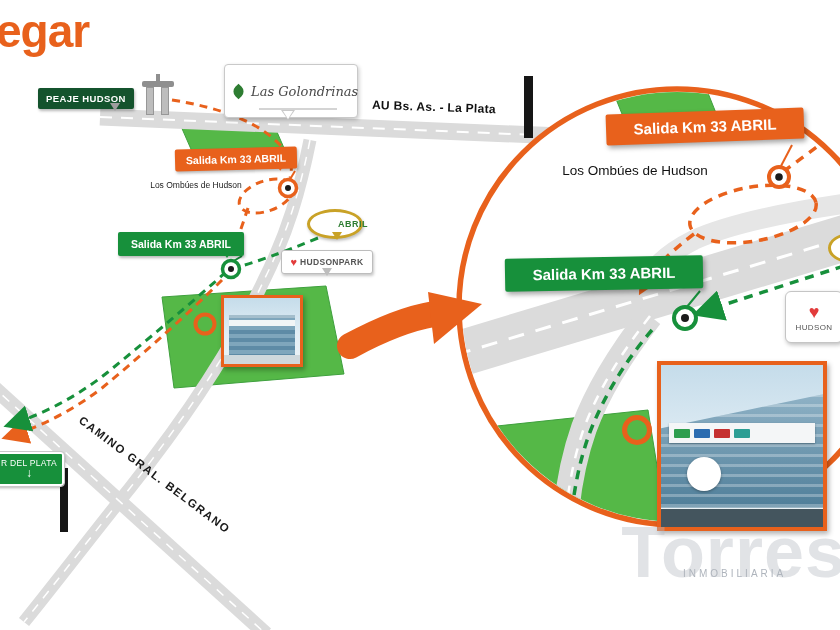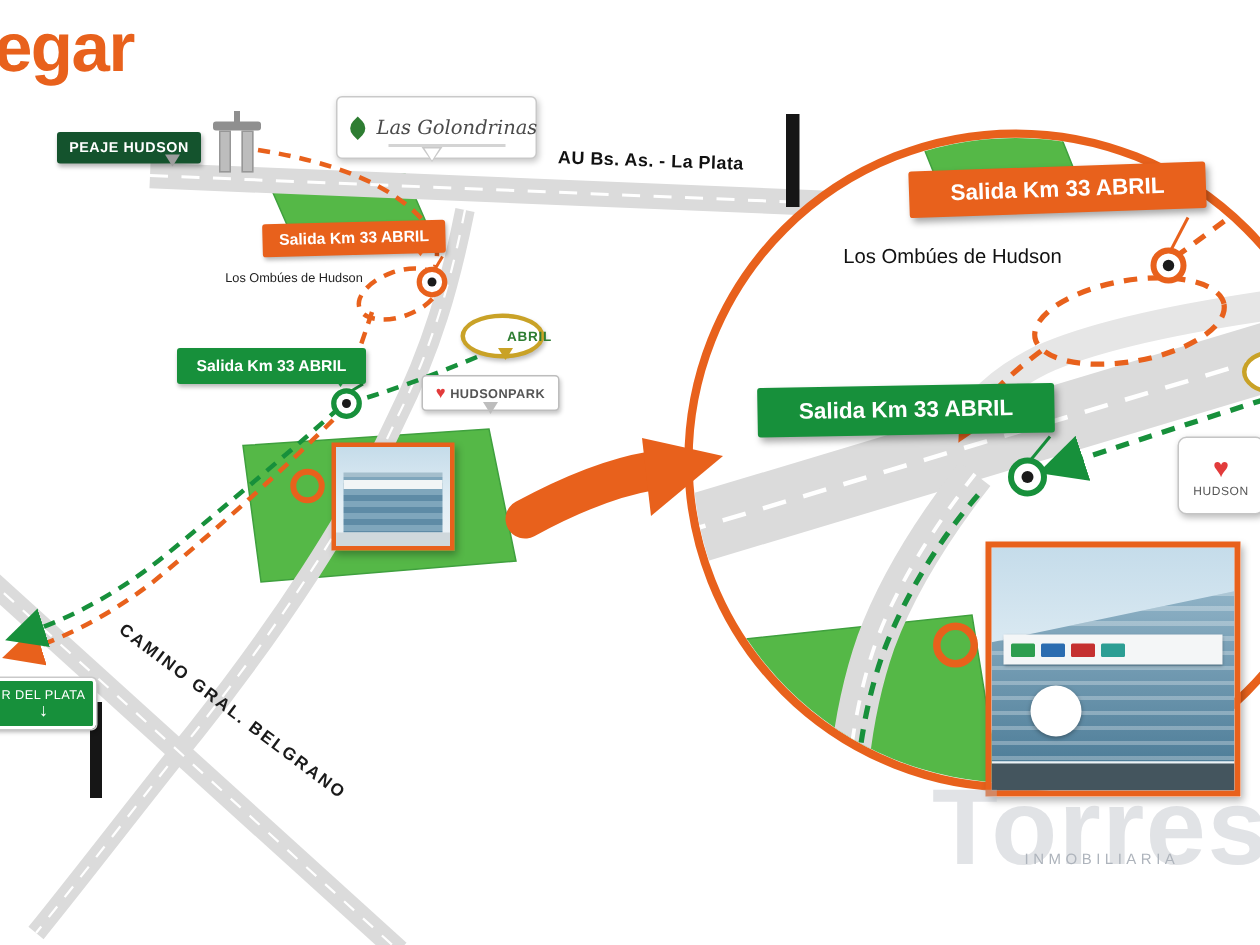--- a/index.html
+++ b/index.html
@@ -19,21 +19,21 @@
          font-size:9.5px;font-weight:bold;letter-spacing:.4px;}
   .peaje::after{content:"";position:absolute;bottom:-7px;right:14px;
          border:5px solid transparent;border-top:8px solid #9D9D9D;}
 
   .toll{left:142px;top:74px;width:34px;height:44px;}
   .toll .roof{position:absolute;left:0;top:7px;width:32px;height:6px;background:#8F8F8F;border-radius:2px;}
   .toll .mast{position:absolute;left:14px;top:0;width:4px;height:8px;background:#8F8F8F;}
   .toll .p1{position:absolute;left:4px;top:13px;width:8px;height:28px;background:#BDBDBD;border:1px solid #979797;}
   .toll .p2{position:absolute;left:19px;top:13px;width:8px;height:28px;background:#BDBDBD;border:1px solid #979797;}
 
-  .golon{left:224px;top:64px;width:134px;height:42px;background:#fff;border:1px solid #C9C9C9;
+  .golon{left:224px;top:64px;width:134px;height:54px;background:#fff;border:1px solid #C9C9C9;
          border-radius:4px;box-shadow:1px 2px 4px rgba(0,0,0,.22);display:flex;align-items:center;
          padding:19px 8px;gap:7px;}
   .golon .leaf{width:11px;height:11px;background:#2E7D32;border-radius:0 60% 0 60%;
          transform:rotate(45deg);flex:0 0 auto;}
   .golon .name{font-family:"DejaVu Serif",serif;font-style:italic;font-size:13px;color:#4A4A4A;white-space:nowrap;}
   .golon .sub{position:absolute;left:34px;bottom:7px;width:78px;height:2px;background:#D4D4D4;}
   .golon::before{content:"";position:absolute;bottom:-10px;left:56px;
          border:7px solid transparent;border-top:10px solid #C9C9C9;}
   .golon::after{content:"";position:absolute;bottom:-7px;left:58px;
          border:5px solid transparent;border-top:8px solid #fff;}

